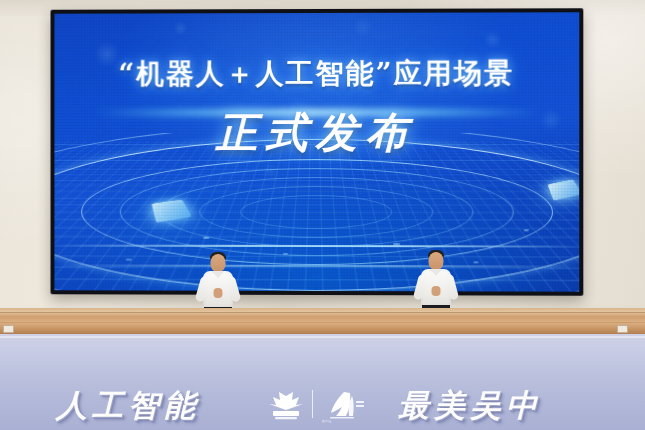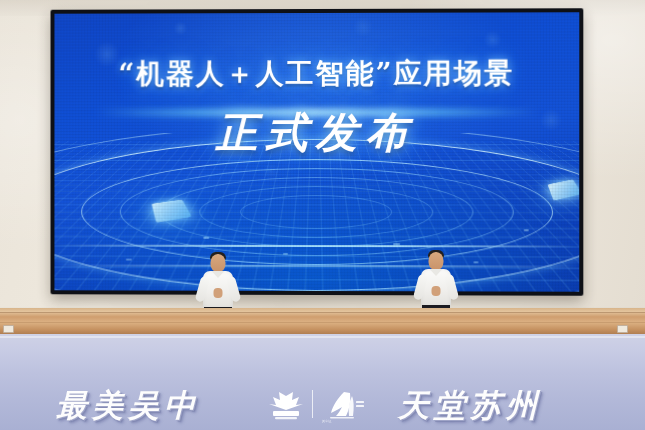--- a/index.html
+++ b/index.html
@@ -452,21 +452,21 @@
   <div class="wood-band"></div>
   <div class="wood-line a"></div>
   <div class="wood-line b"></div>
   <div class="socket s1"></div>
   <div class="socket s2"></div>
 
   <div class="wall-lower"></div>
   <div class="floor-seam"></div>
   <div class="wall-lower-gloss"></div>
 
-  <div class="sign-text sign-left">最美吴中</div>
+  <div class="sign-text sign-left">人工智能</div>
 
   <div class="logo-book">
     <svg viewBox="0 0 40 30" width="40" height="30" aria-hidden="true">
       <g fill="#ffffff">
         <path d="M20 6 L27 2 L26 10 L33 7 L30 15 L37 14 L20 20 Z"></path>
         <path d="M20 6 L13 2 L14 10 L7 7 L10 15 L3 14 L20 20 Z"></path>
         <rect x="7" y="21" width="26" height="5" rx="1"></rect>
         <rect x="9" y="27" width="22" height="2.2" rx="1" opacity="0.85"></rect>
       </g>
     </svg>
@@ -482,15 +482,15 @@
         <rect x="8" y="27" width="24" height="1.6" rx="0.8" opacity="0.8"></rect>
       </g>
       <g fill="#ffffff" opacity="0.85">
         <rect x="34" y="11" width="8" height="2" rx="0.6"></rect>
         <rect x="34" y="15" width="8" height="2" rx="0.6"></rect>
       </g>
     </svg>
     <div class="logo-caption" style="left:0; top:29px;">吴中区</div>
   </div>
 
-  <div class="sign-text sign-right">天堂苏州</div>
+  <div class="sign-text sign-right">最美吴中</div>
 
 </div>
 
 </body></html>

